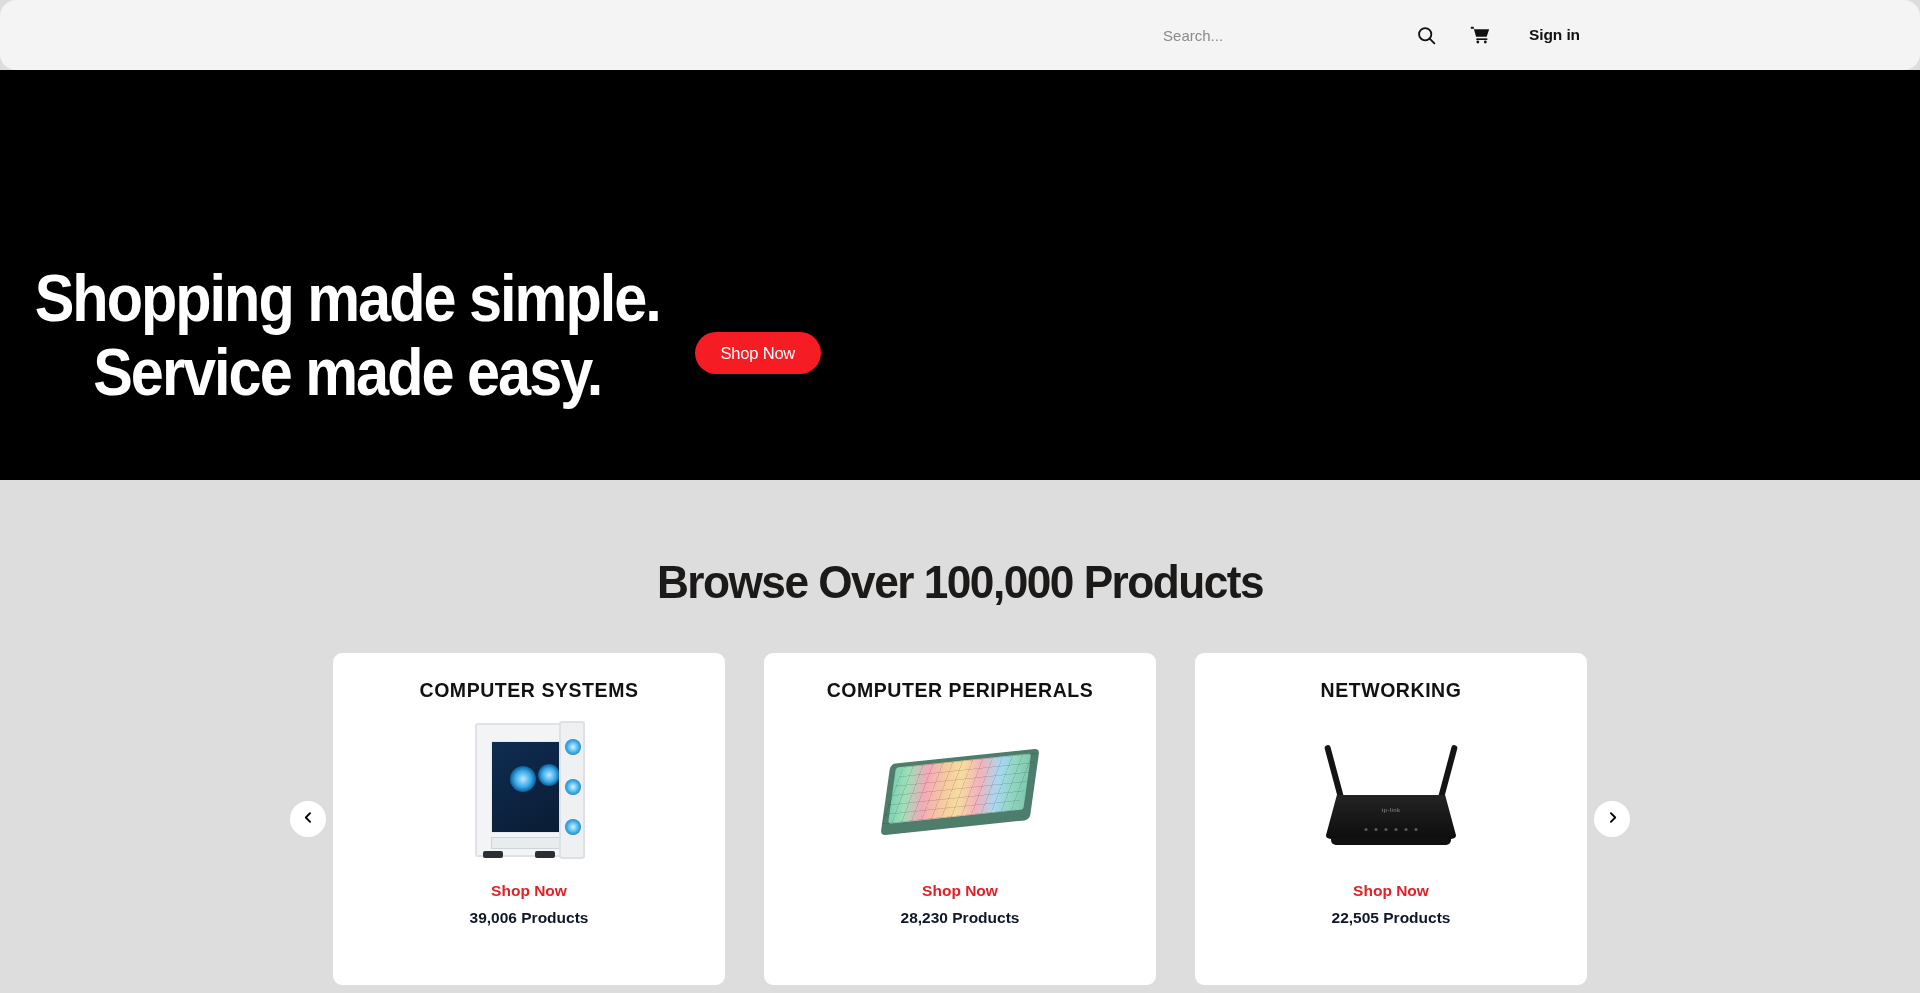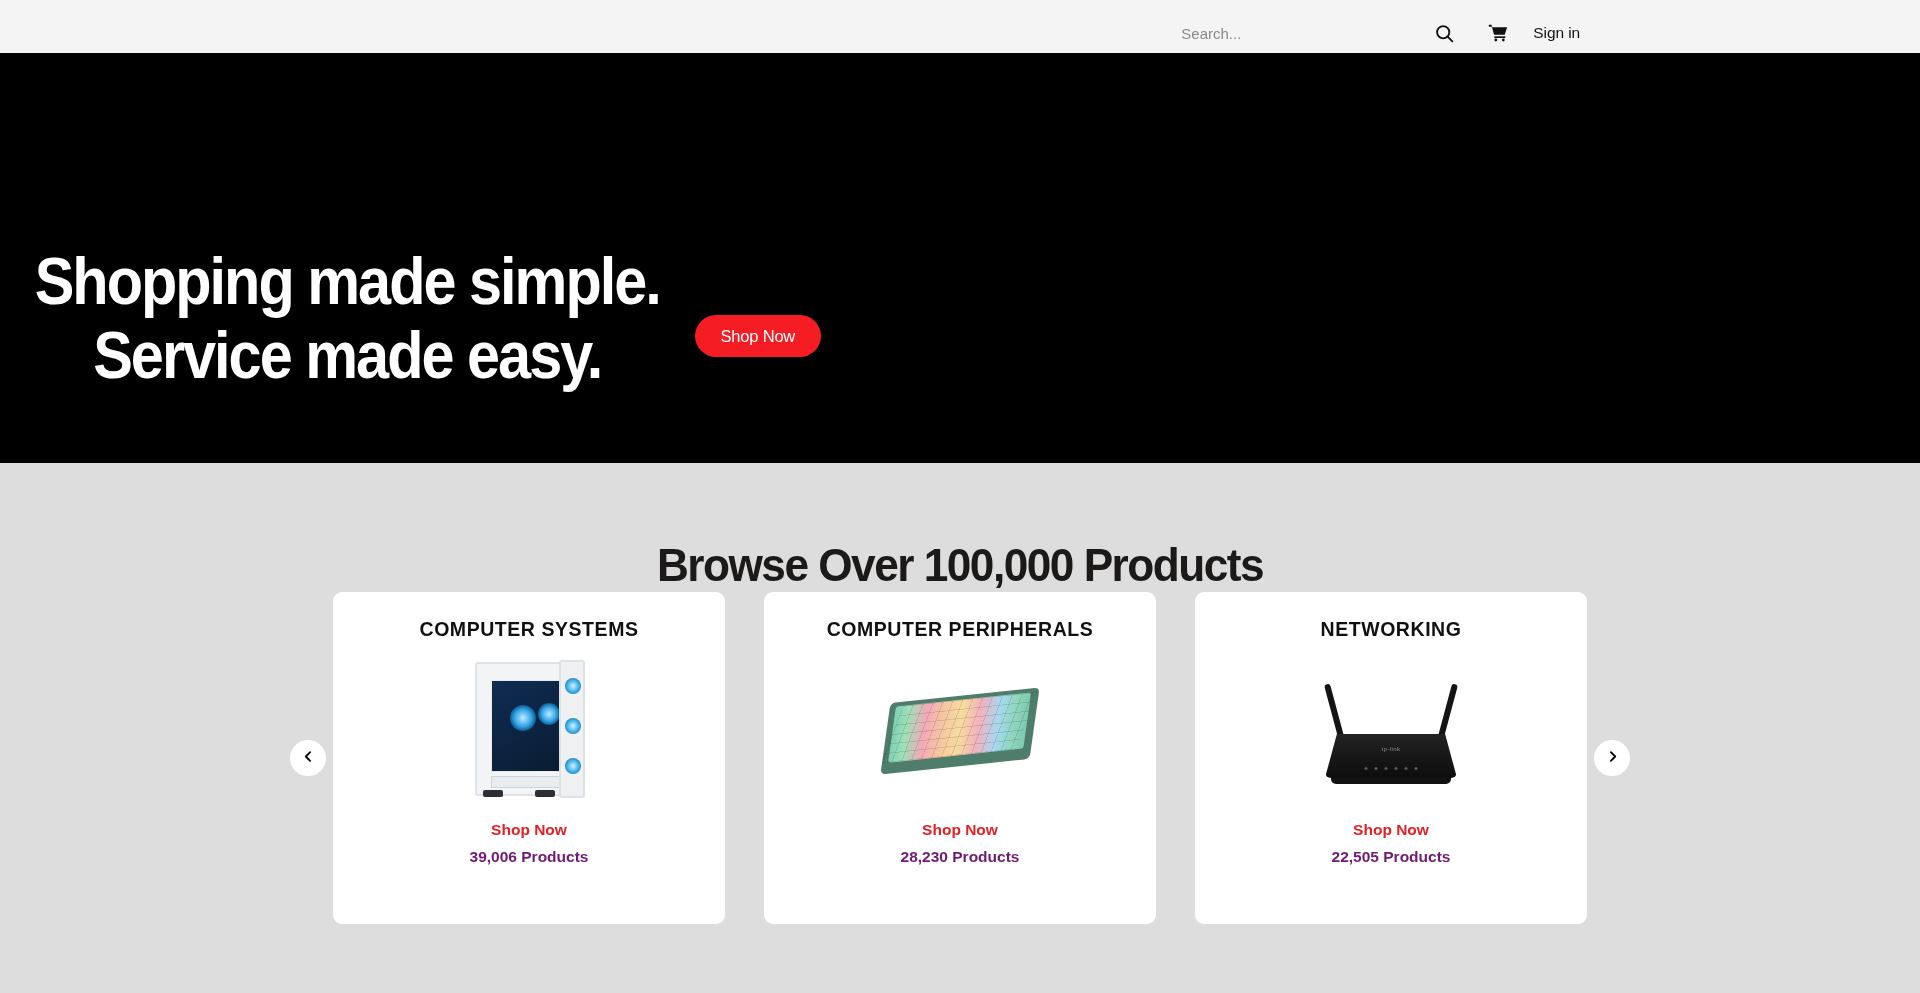--- a/index.html
+++ b/index.html
@@ -8,27 +8,28 @@
   html, body {
     width: 1920px;
     height: 993px;
     overflow: hidden;
     font-family: "Liberation Sans", sans-serif;
     background: #dddddd;
   }
 
   
   .site-header {
-    height: 53px;
+    height: 70px;
     background: #f4f4f4;
     display: flex;
-    align-items: flex-end;
+    align-items: center;
     justify-content: flex-end;
     padding-right: 340px;
     position: relative;
+    border-radius: 16px;
   }
   .header-tools {
     display: flex;
     align-items: center;
     gap: 0;
   }
   .search-box {
     width: 240px;
     height: 34px;
     display: flex;
@@ -54,23 +55,23 @@
     align-items: center;
     justify-content: center;
     background: transparent;
     border: none;
     cursor: pointer;
     color: #111;
   }
   .icon-btn svg { display: block; }
 
   .signin-link {
-    margin-left: 8px;
+    margin-left: 22px;
     font-size: 15.5px;
-    font-weight: normal;
+    font-weight: bold;
     color: #111;
     text-decoration: none;
     letter-spacing: -0.1px;
     cursor: pointer;
     white-space: nowrap;
   }
 
   
   .hero {
     height: 410px;
@@ -118,20 +119,21 @@
     text-align: center;
     font-family: "Liberation Sans", sans-serif;
     font-weight: bold;
     font-size: 47px;
     letter-spacing: -1.6px;
     color: #1c1a19;
     transform: scaleX(0.94);
   }
 
   .carousel {
+    margin-top: 44px;
     display: flex;
     align-items: center;
     justify-content: center;
     gap: 39px;
     position: relative;
     border-radius: 32px;
   }
 
   .card {
     width: 392px;
@@ -165,21 +167,21 @@
     font-size: 15.5px;
     font-weight: bold;
     color: #e02127;
     text-decoration: none;
     cursor: pointer;
   }
   .card-count {
     margin-top: 9px;
     font-size: 15.5px;
     font-weight: bold;
-    color: #701a75;
+    color: #0f172a;
   }
 
   .nav-arrow {
     position: absolute;
     top: 50%;
     transform: translateY(-50%);
     width: 36px;
     height: 36px;
     border-radius: 50%;
     background: #ffffff;

